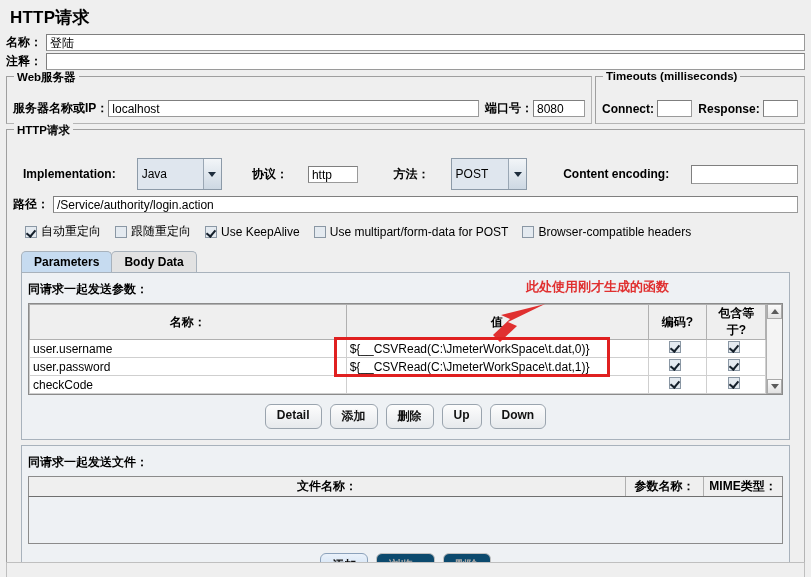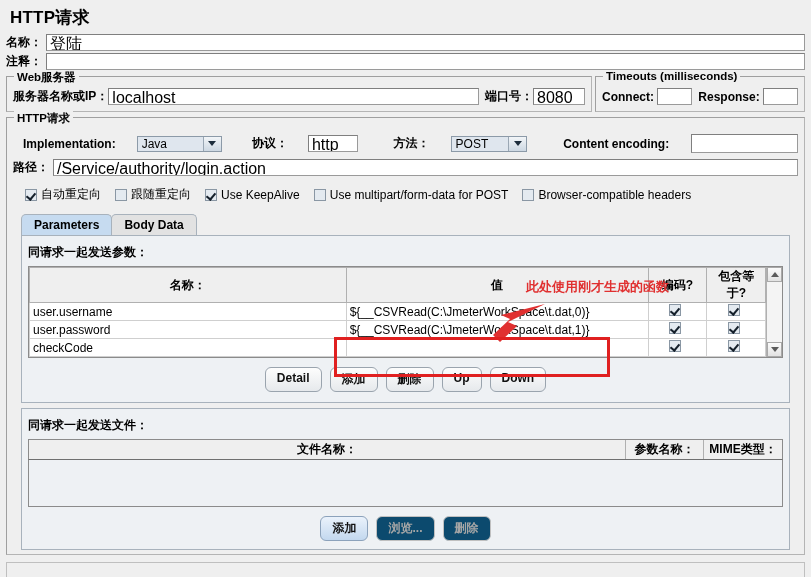--- a/index.html
+++ b/index.html
@@ -17,47 +17,47 @@
     font-size:17px;font-weight:bold;
     padding:6px 0 4px 10px;letter-spacing:0.2px;
   }
 
   
   .row-field{display:flex;align-items:center;padding:1px 6px 1px 6px;}
   .row-field .lbl{font-weight:bold;white-space:nowrap;padding-right:4px;}
   .tf{
     background:#ffffff;border:1px solid #9a9a9a;border-top-color:#7f7f7f;
     border-left-color:#7f7f7f;
-    height:17px;line-height:17px;padding:0 3px;font-size:16px;
+    height:17px;line-height:17px;padding:0 3px;font-size:12px;
     box-sizing:border-box;overflow:hidden;white-space:nowrap;
   }
   .tf.flex{flex:1;}
 
   
   .panel{
     position:relative;
     border:1px solid #b4b4b4;
     border-top-color:#9f9f9f;border-left-color:#9f9f9f;
     margin:5px 6px 0 6px;
-    padding:11px 6px 6px 6px;
+    padding:23px 6px 6px 6px;
     background:#efefef;
   }
   .panel > .panel-title{
     position:absolute;top:-7px;left:7px;
     background:#efefef;padding:0 3px;
     font-weight:bold;font-size:11.5px;white-space:nowrap;
   }
 
   .flexrow{display:flex;align-items:center;}
   .lbl-b{font-weight:bold;white-space:nowrap;}
 
   
   .combo{
     display:inline-flex;align-items:stretch;
-    border:1px solid #8c9aa8;background:#dfe6ee;height:16px;
+    border:1px solid #8c9aa8;background:#dfe6ee;height:32px;
     box-sizing:border-box;
   }
   .combo .cval{
     padding:0 6px 0 4px;line-height:18px;font-size:12px;
     white-space:nowrap;display:flex;align-items:center;
   }
   .combo .carrow{
     width:17px;border-left:1px solid #9aa7b4;
     background:linear-gradient(#f2f5f8,#cdd8e3);
     display:flex;align-items:center;justify-content:center;

